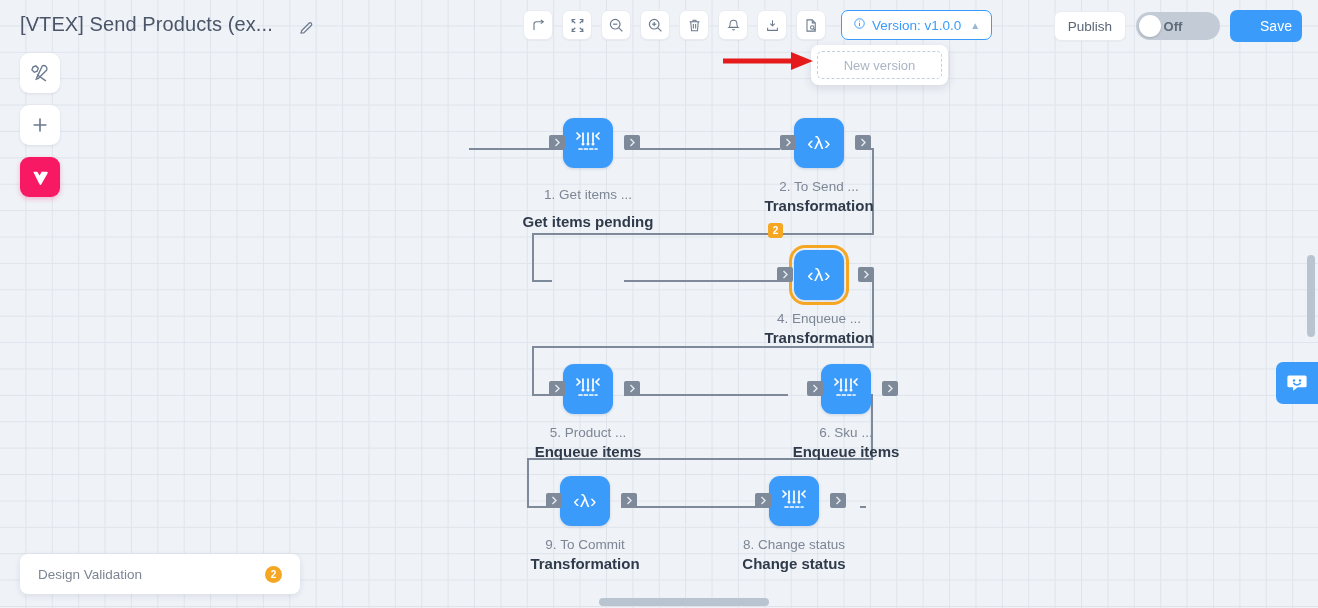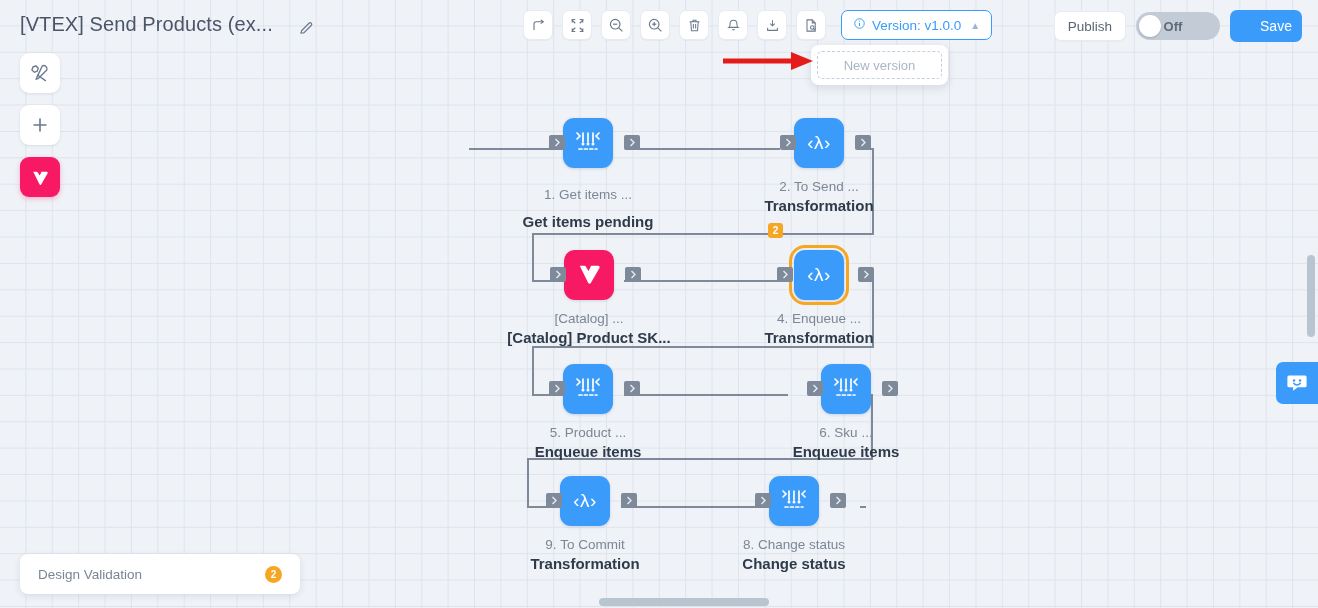--- a/index.html
+++ b/index.html
@@ -386,42 +386,20 @@
         <div class="port" style="left:61px; top:17px;">
           <svg width="7" height="9" viewBox="0 0 7 9" fill="none" stroke="#e6ebf1" stroke-width="1.4">
               <path d="M1.5 1l3.5 3.5L1.5 8"></path>
             </svg>
         </div>
       </div>
       <div class="node-label">2. To Send ...</div>
       <div class="node-sub">Transformation</div>
     </div>
 
-    <div class="node" style="left:539px; top:250px;">
-      <div class="node-box vtex">
-        <span>
-          <svg width="30" height="30" viewBox="0 0 24 24" fill="#ffffff">
-            <path d="M4.6 6.2h14.8c.9 0 1.4.95.95 1.7l-6.9 12.1c-.45.8-1.6.8-2.05 0L4.6 6.2z"></path>
-            <path d="M8.4 5.2l3.2 5.2 2.3-4.3" fill="#f71963"></path>
-          </svg>
-        </span>
-        <div class="port" style="left:-14px; top:17px;">
-          <svg width="7" height="9" viewBox="0 0 7 9" fill="none" stroke="#e6ebf1" stroke-width="1.4">
-              <path d="M1.5 1l3.5 3.5L1.5 8"></path>
-            </svg>
-        </div>
-        <div class="port" style="left:61px; top:17px;">
-          <svg width="7" height="9" viewBox="0 0 7 9" fill="none" stroke="#e6ebf1" stroke-width="1.4">
-              <path d="M1.5 1l3.5 3.5L1.5 8"></path>
-            </svg>
-        </div>
-      </div>
-      <div class="node-label">[Catalog] ...</div>
-      <div class="node-sub">[Catalog] Product SK...</div>
-    </div>
 
     <div class="node" style="left:769px; top:250px;">
       <div class="node-box selected">
         <span class="lambda">‹λ›</span>
         <div class="badge-2">2</div>
         <div class="port" style="left:-17px; top:17px;">
           <svg width="7" height="9" viewBox="0 0 7 9" fill="none" stroke="#e6ebf1" stroke-width="1.4">
               <path d="M1.5 1l3.5 3.5L1.5 8"></path>
             </svg>
         </div>

